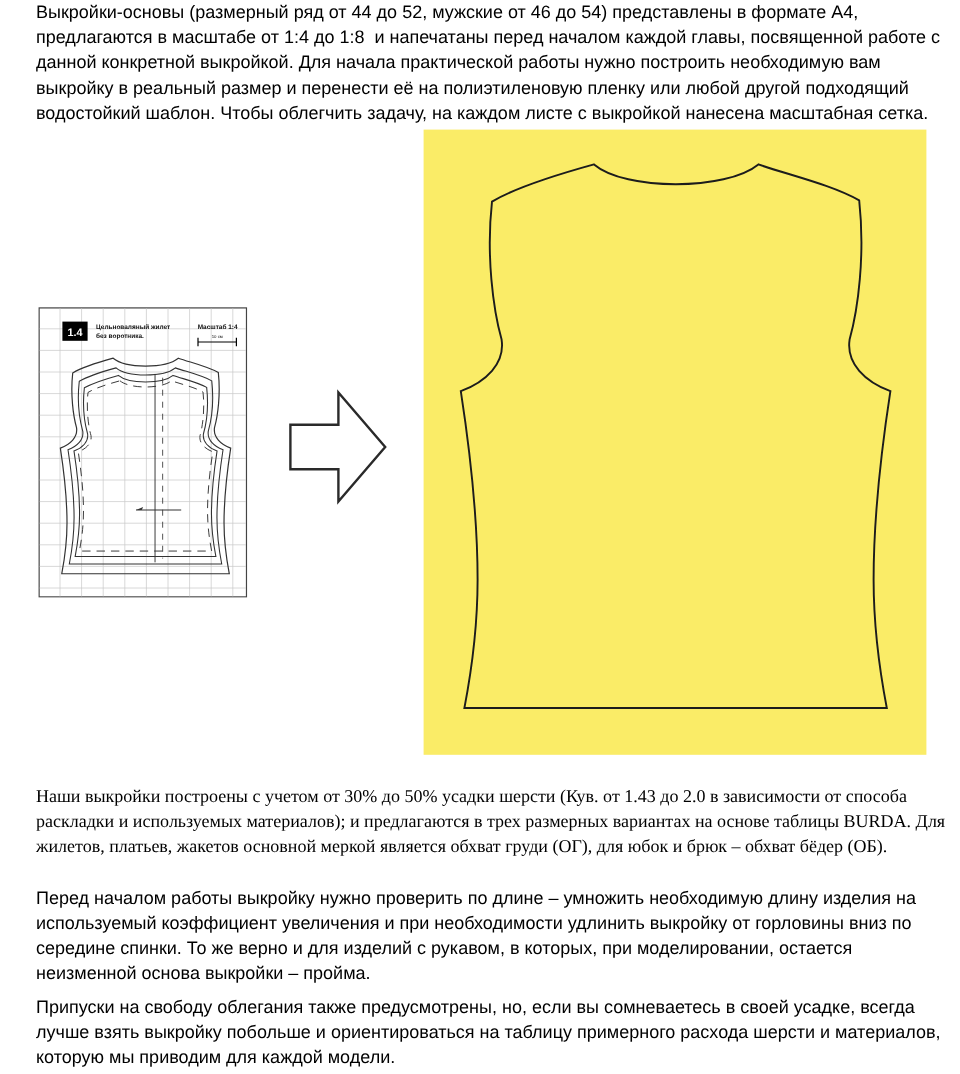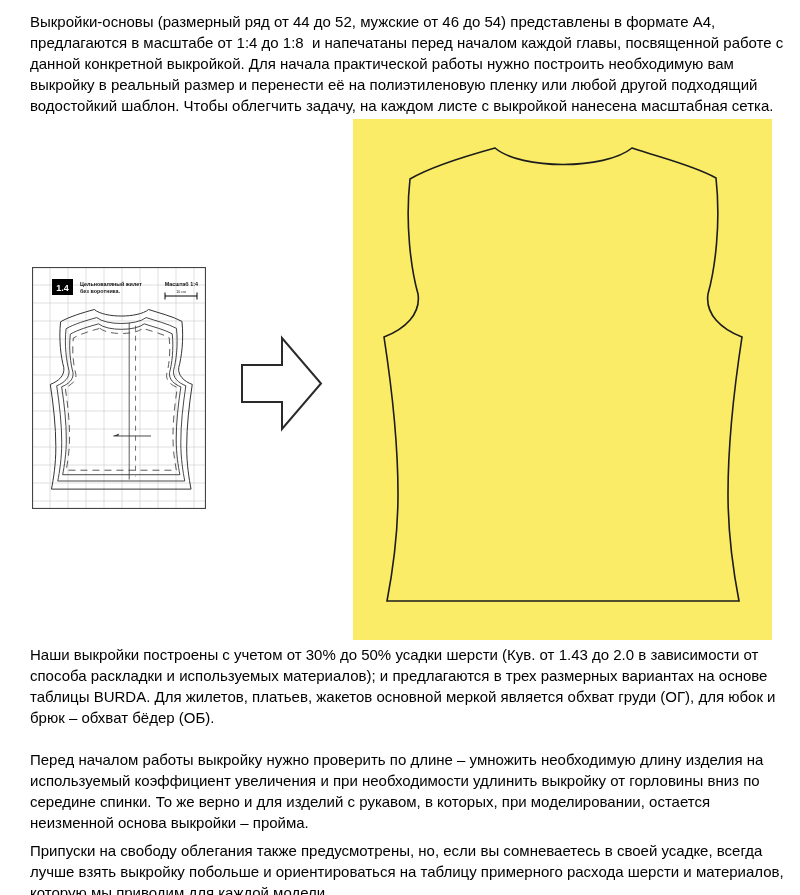--- a/index.html
+++ b/index.html
@@ -10,22 +10,22 @@
     background: #ffffff;
     color: #000000;
     font-family: "Liberation Sans", sans-serif;
     font-size: 15px;
     line-height: 21px;
   }
   .para {
     margin: 0 8px 0 30px;
     white-space: pre-wrap;
   }
-  #para-intro { padding-top: 11px; }
-  #para-shrink { margin-top: 4px; }
+  #para-intro { }
+  #para-shrink { margin-top: 25px; font-family: Liberation Serif, serif; }
   #para-length { margin-top: 21px; }
   #para-ease { margin-top: 7px; }
 
   .figure-row {
     position: relative;
     height: 521px;
     margin-top: 3px;
   }
   .pattern-sheet {
     position: absolute;

